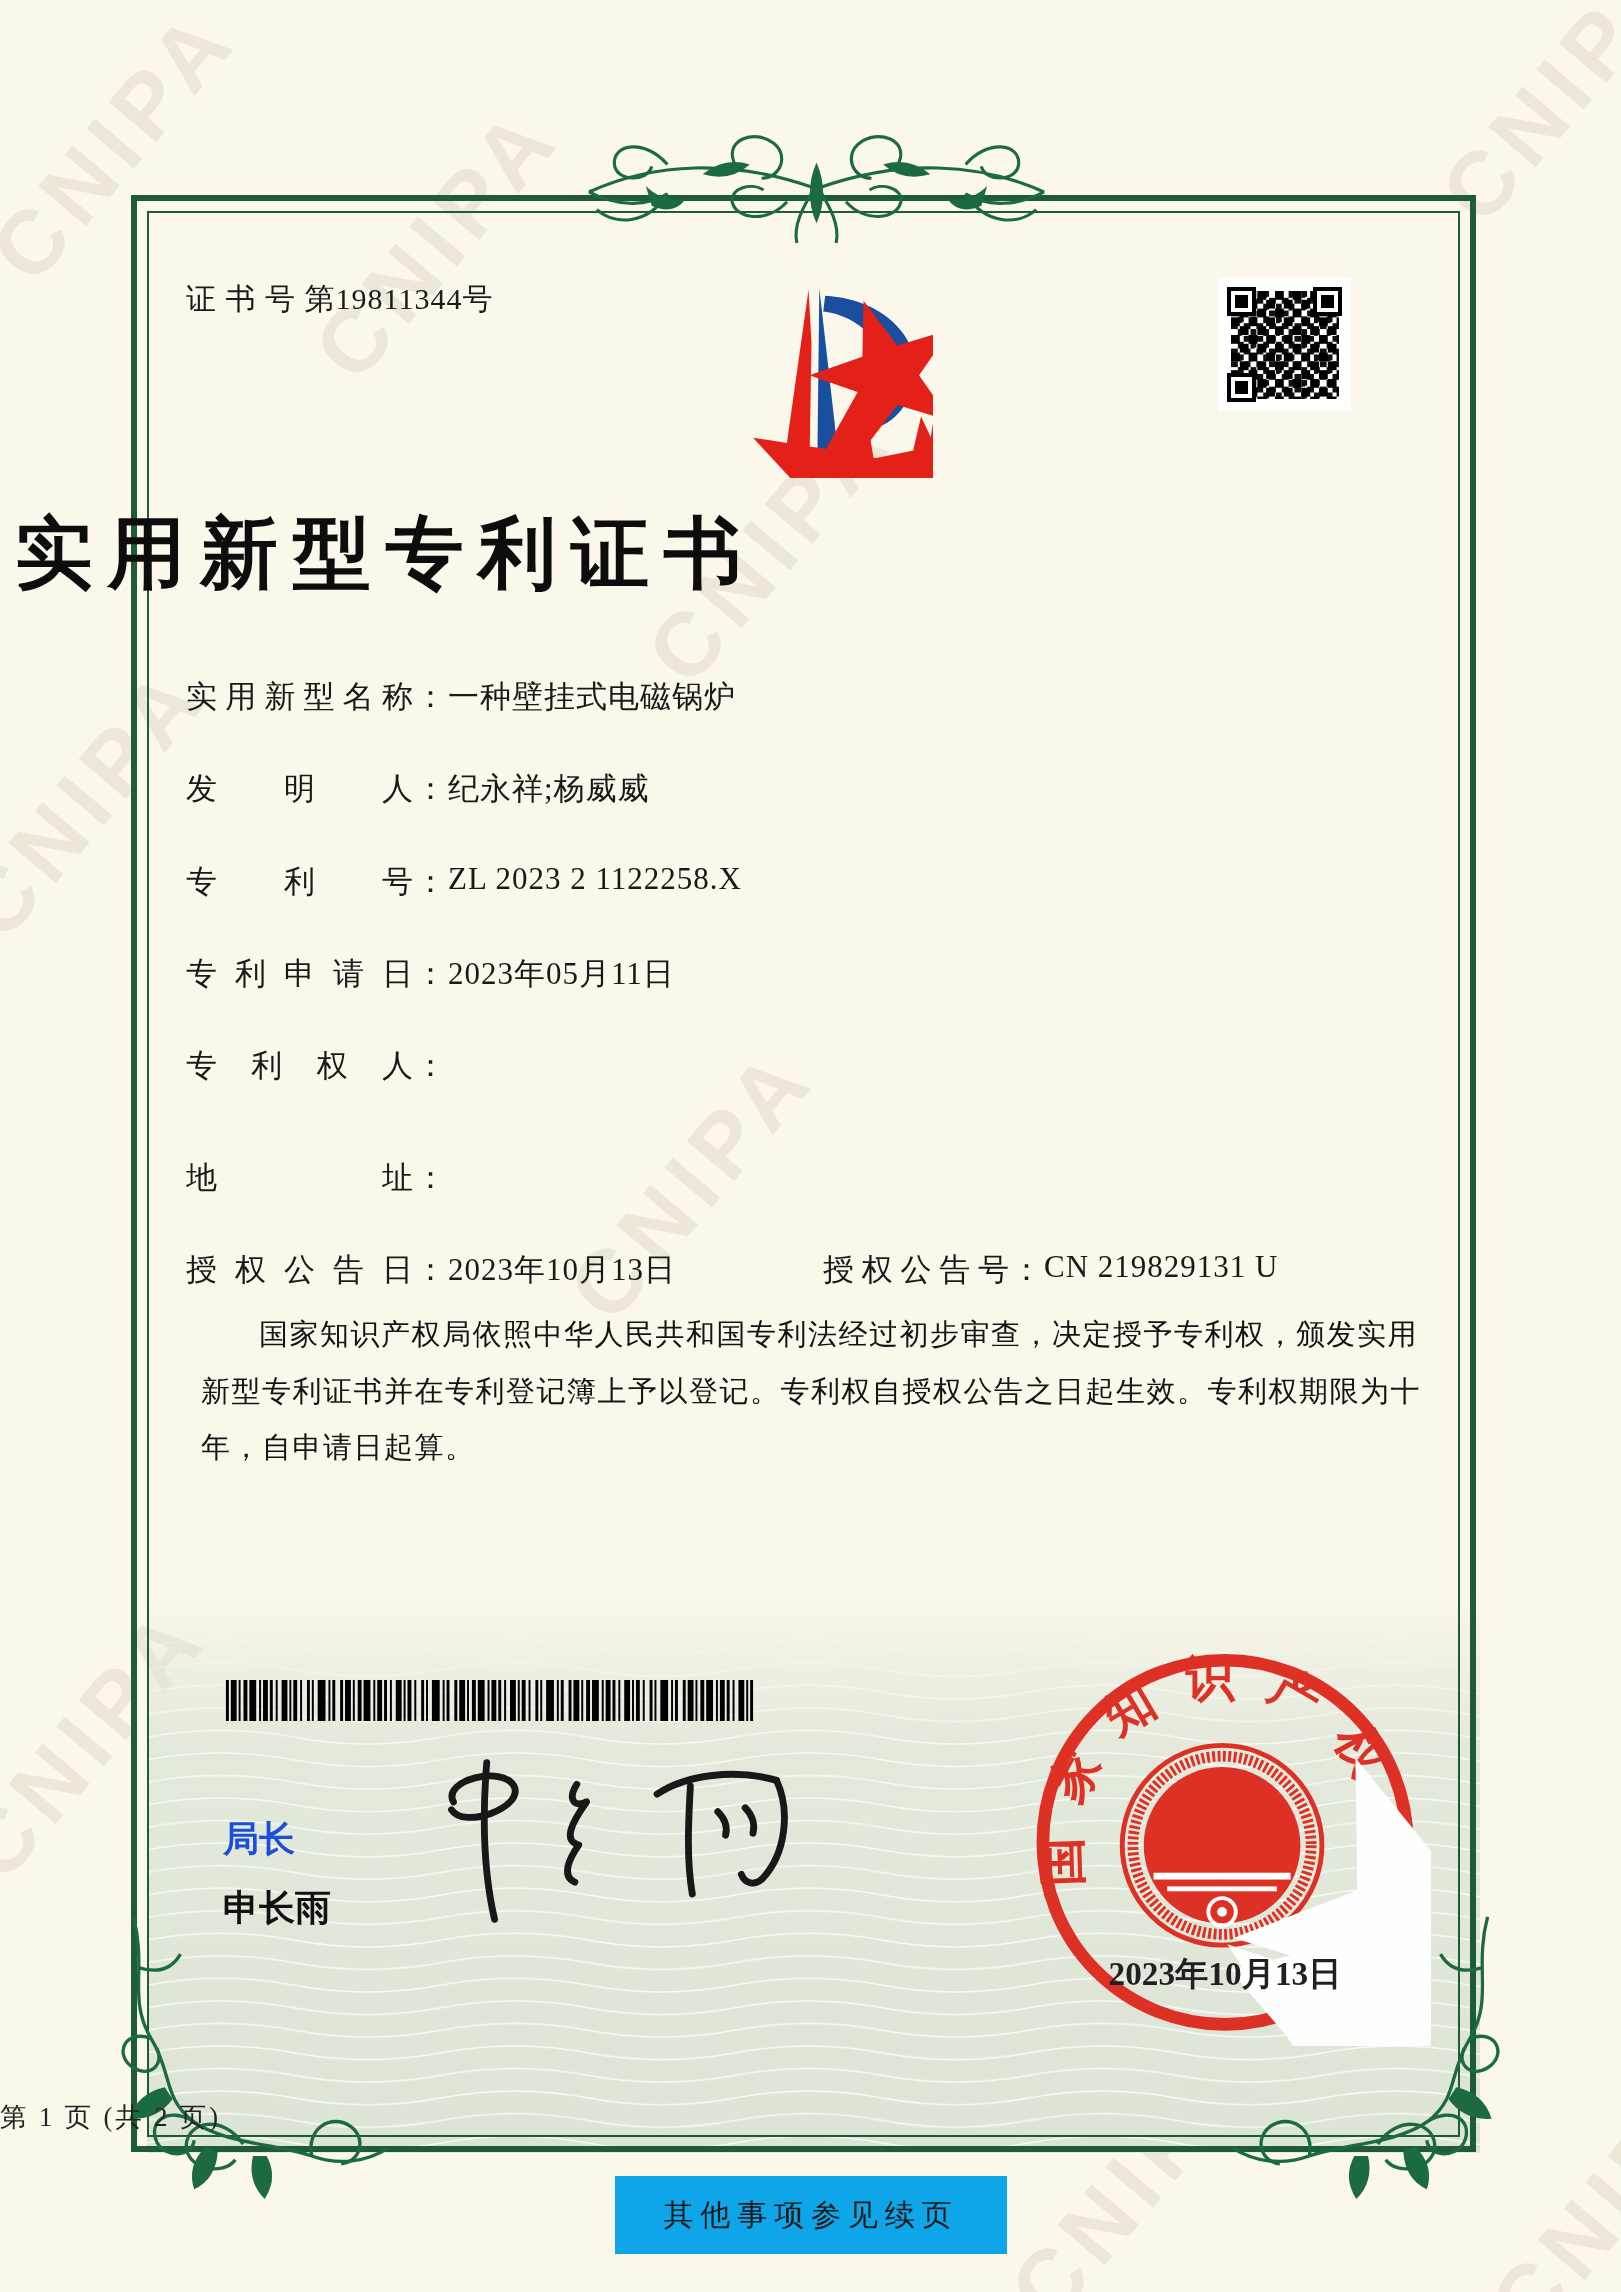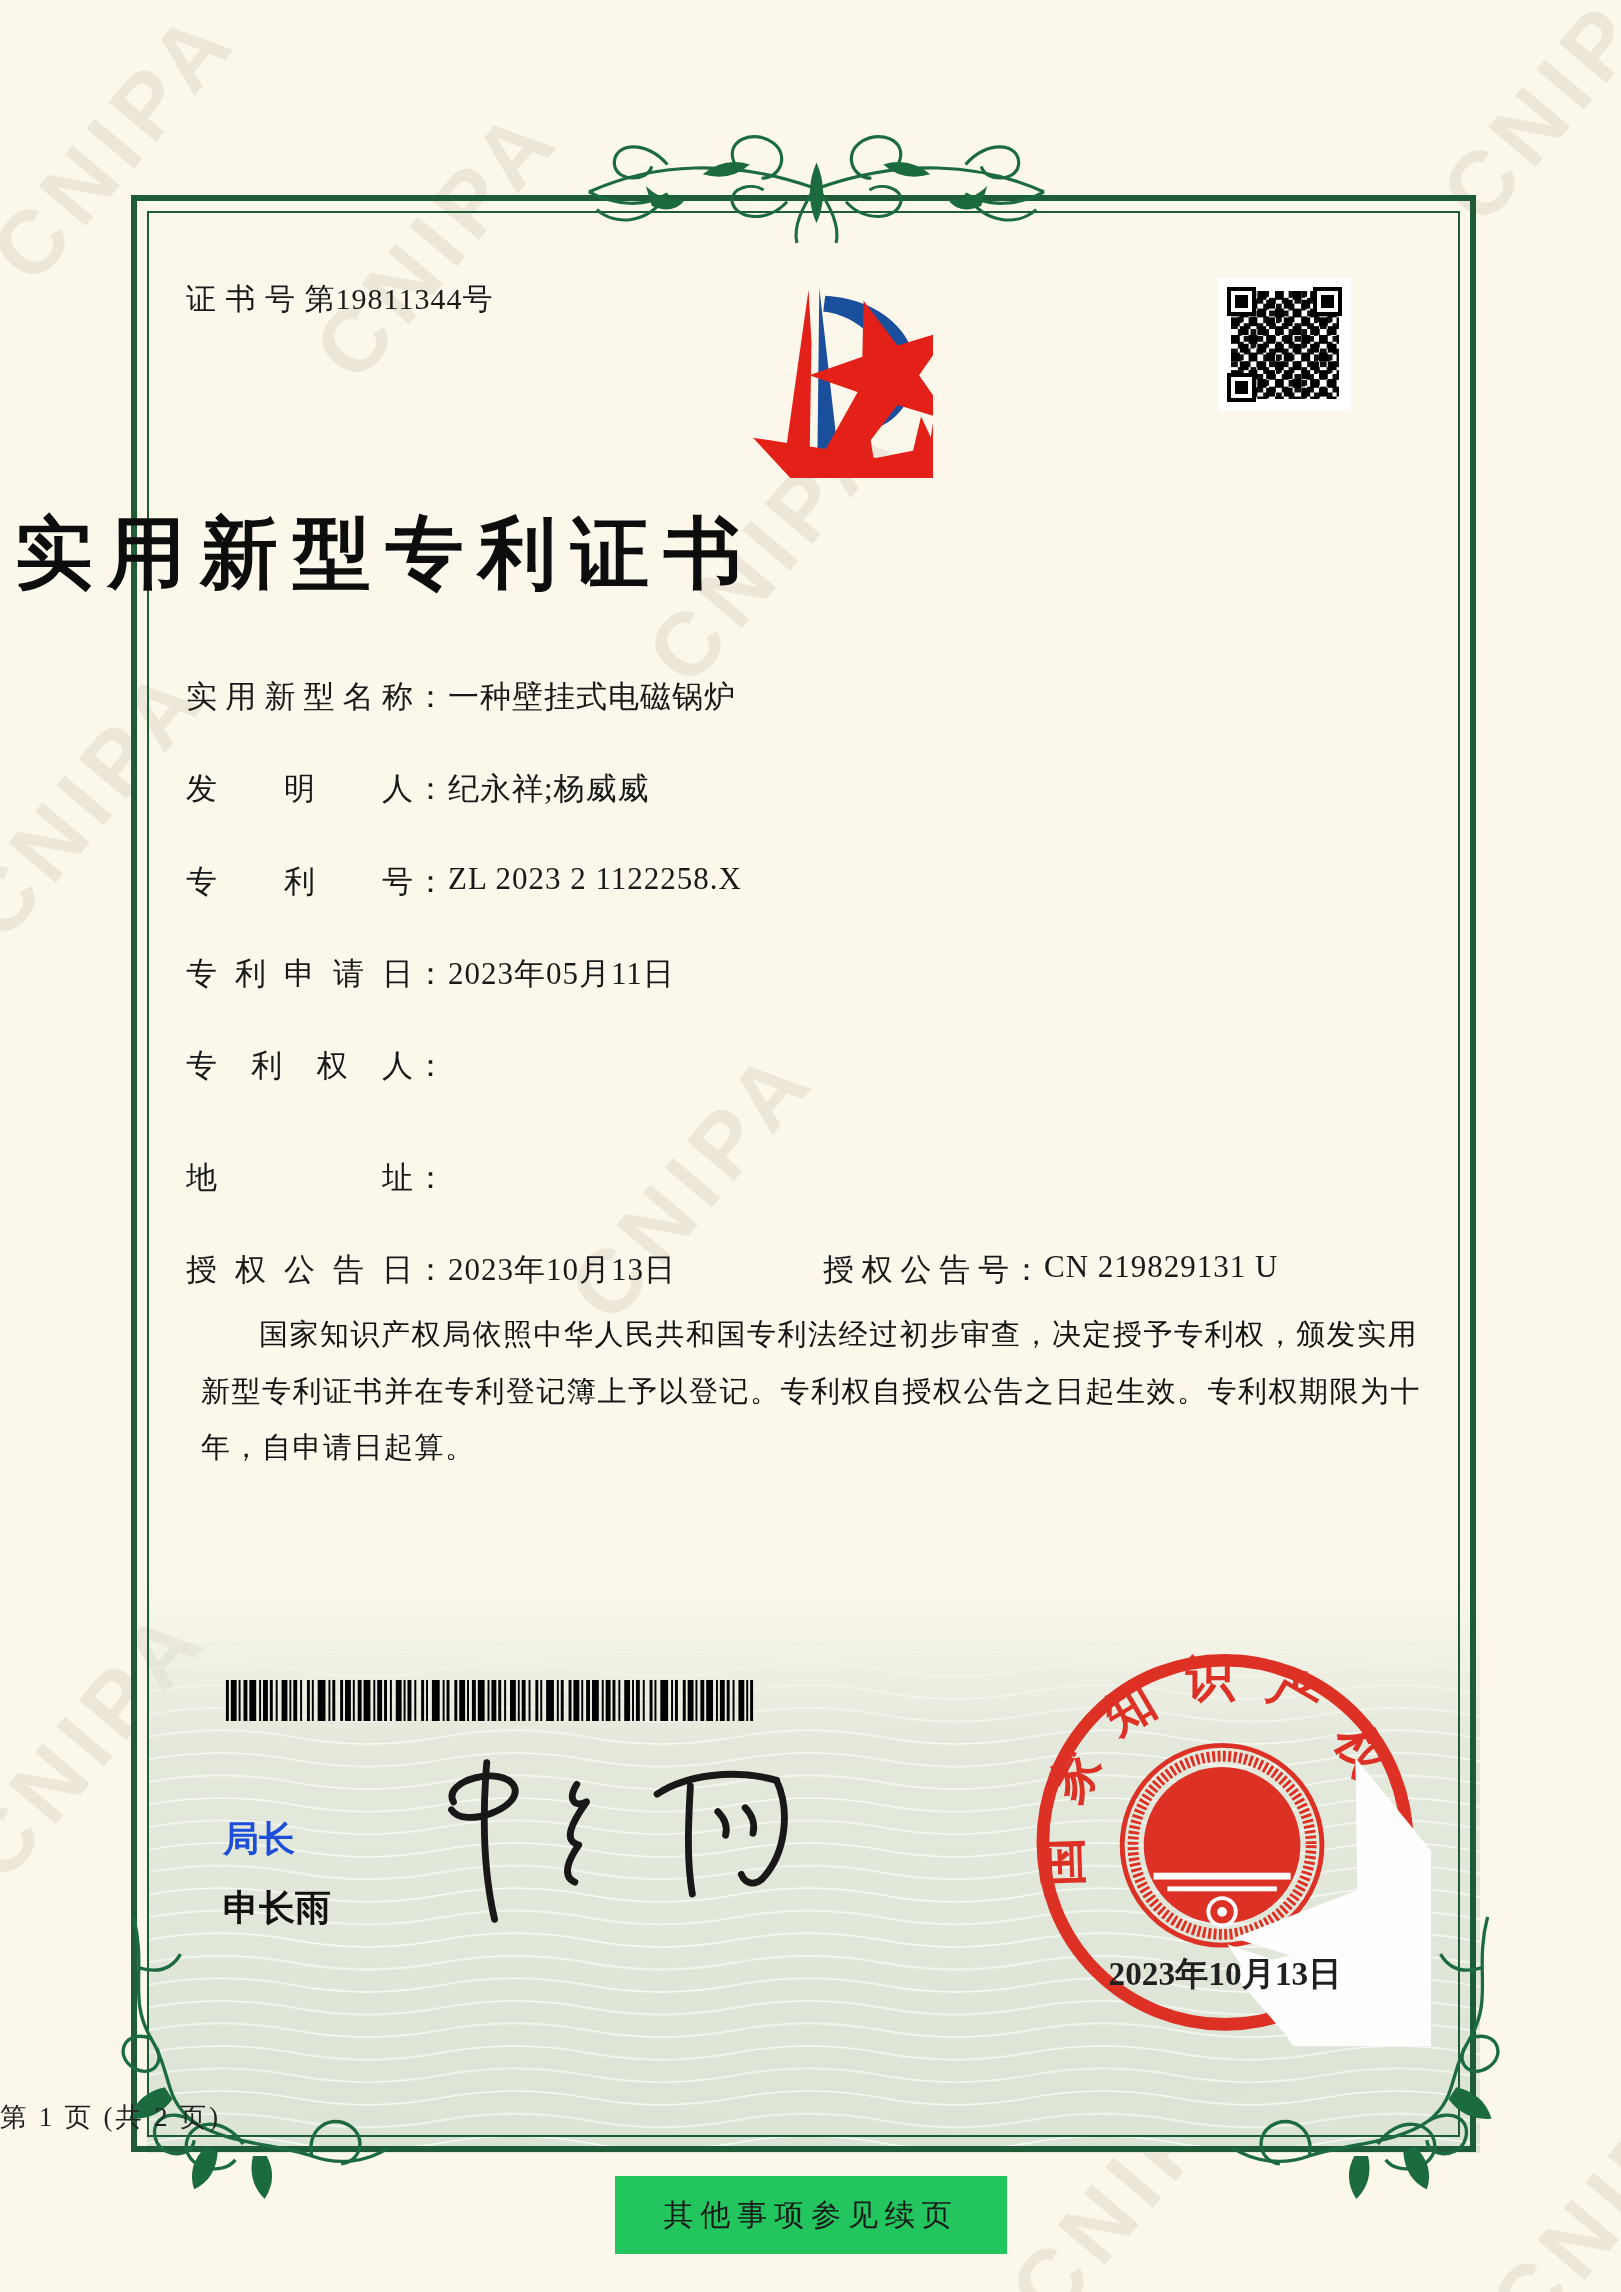--- a/index.html
+++ b/index.html
@@ -48,21 +48,21 @@
   
   .sigtitle{position:absolute;left:223px;top:1815px;font-family:"Liberation Sans",sans-serif;
       font-weight:bold;font-size:36px;color:#1d4ed8}
   .signame{position:absolute;left:223px;top:1884px;font-family:"Liberation Sans",sans-serif;
       font-weight:bold;font-size:36px;color:#111}
   .sig{position:absolute;left:412px;top:1751px}
   .seal{position:absolute;left:1019px;top:1625px}
   
   .pageno{position:absolute;left:0;top:2099px;width:1621px;text-align:left;font-size:26.5px;
       color:#222;letter-spacing:2.9px}
-  .cont{position:absolute;left:615px;top:2176px;width:392px;height:78px;background:#22c55e;
+  .cont{position:absolute;left:615px;top:2176px;width:392px;height:78px;background:#0ea5e9;
       display:flex;align-items:center;justify-content:center;font-size:30px;color:#1a1a1a;
       letter-spacing:6.9px}
 </style>
 </head>
 <body>
 
 <span class="wm" style="left:-29px;top:235px">CNIPA</span>
 <span class="wm" style="left:294px;top:333px">CNIPA</span>
 <span class="wm" style="left:627px;top:637px">CNIPA</span>
 <span class="wm" style="left:-59px;top:892px">CNIPA</span>

